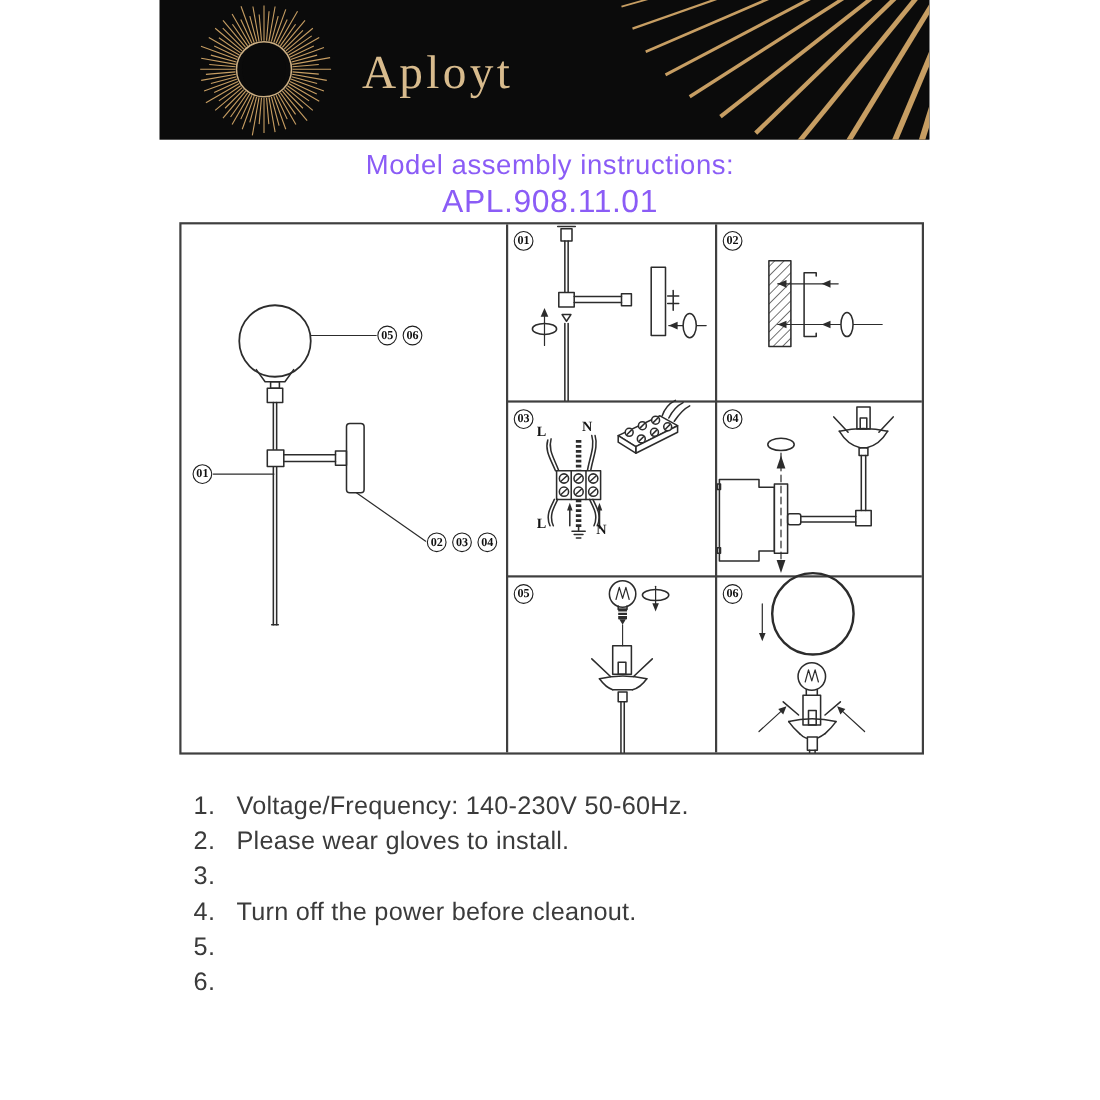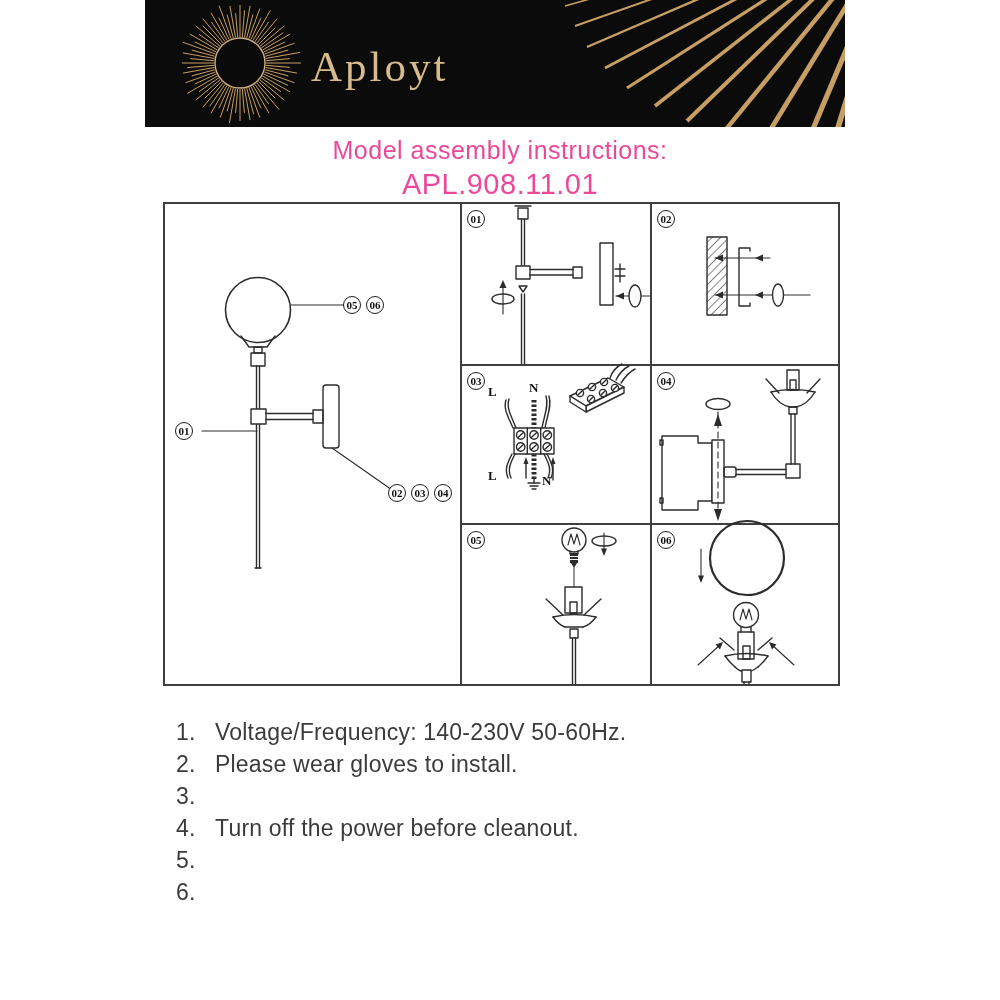--- a/index.html
+++ b/index.html
@@ -6,40 +6,40 @@
   .page{position:relative;width:1000px;height:1000px;background:#ffffff;overflow:hidden;
         font-family:"Liberation Sans",sans-serif;color:#333;}
 
   
   .banner{position:absolute;left:145px;top:0;width:700px;height:127px;background:#0b0b0b;overflow:hidden;}
   .banner svg{position:absolute;top:0;}
   .starburst{left:30px;width:130px;height:127px;}
   .sb-rays line{stroke:#c79e63;stroke-width:1;}
   .sb-ring{fill:none;stroke:#ecca97;stroke-width:1.4;opacity:.85;}
   .sb-core{fill:#0a0a0a;}
-  .brand{position:absolute;left:166px;top:0;height:132px;display:flex;align-items:center;
+  .brand{position:absolute;left:184px;top:0;height:132px;display:flex;align-items:center;
          font-family:"Liberation Serif",serif;font-size:43px;font-weight:400;
          color:#d8bb8d;letter-spacing:3px;}
   .fan{right:0;width:320px;height:127px;}
   .fan line{stroke:#c79e63;}
 
   
-  .title-block{position:absolute;left:0;top:136px;width:1000px;text-align:center;color:#ec4899;}
+  .title-block{position:absolute;left:0;top:136px;width:1000px;text-align:center;color:#8b5cf6;}
   .title-1{font-size:25px;letter-spacing:.5px;}
   .title-2{font-size:29px;margin-top:3px;letter-spacing:.5px;}
 
   
   .diagram{position:absolute;left:163px;top:202px;width:677px;height:484px;
            border:2px solid #3f3f3f;box-sizing:border-box;background:#fff;}
   .gline{position:absolute;background:#3f3f3f;}
   .v1{left:295px;top:0;width:2px;height:480px;}
   .v2{left:485px;top:0;width:2px;height:480px;}
   .h1{left:295px;top:160px;width:378px;height:2px;}
   .h2{left:295px;top:319px;width:378px;height:2px;}
-  .panel{position:absolute;overflow:visible;padding-left:16px;}
+  .panel{position:absolute;overflow:visible;}
   .p-main{left:0;top:0;width:295px;height:480px;}
   .p01{left:297px;top:0;width:188px;height:160px;}
   .p02{left:487px;top:0;width:186px;height:160px;}
   .p03{left:297px;top:162px;width:188px;height:157px;}
   .p04{left:487px;top:162px;width:186px;height:157px;}
   .p05{left:297px;top:321px;width:188px;height:159px;}
   .p06{left:487px;top:321px;width:186px;height:159px;}
   .panel svg{position:absolute;left:0;top:0;width:100%;height:100%;overflow:visible;}
 
   .ink{stroke:#2c2c2c;fill:none;stroke-width:1.4;stroke-linecap:round;stroke-linejoin:round;}

